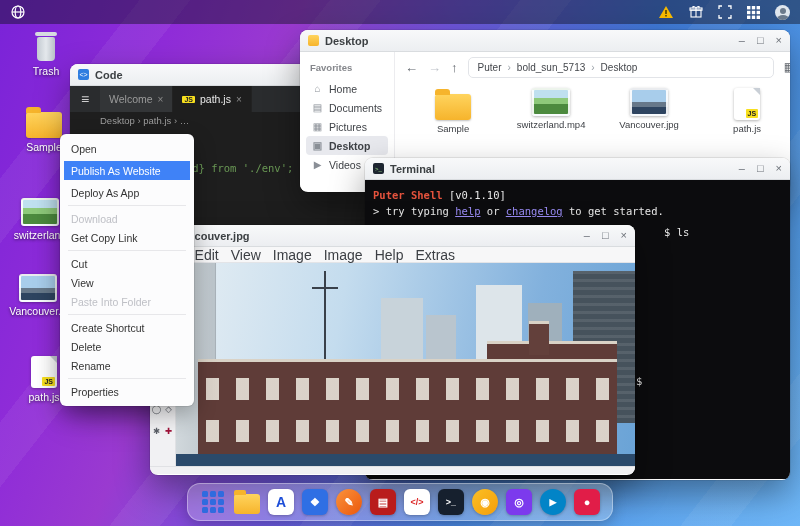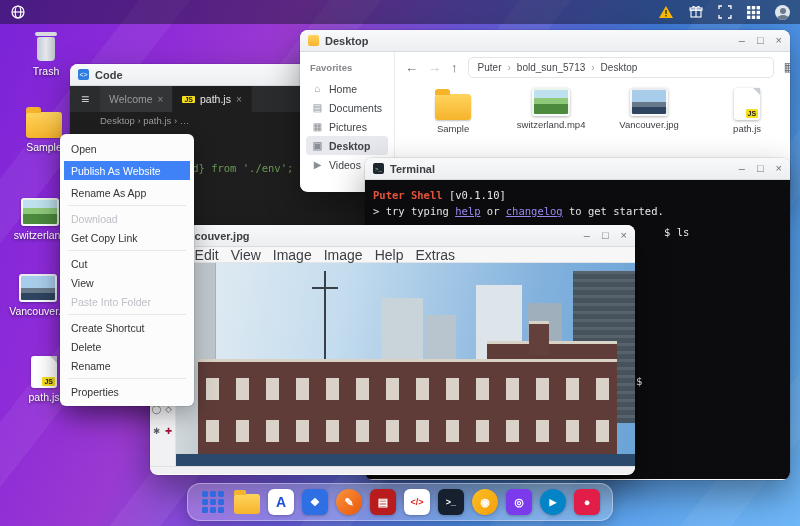--- a/index.html
+++ b/index.html
@@ -406,21 +406,21 @@
         <div class="ph-brick"></div>
         <div class="ph-water"></div>
       </div>
     </div>
     <div class="statusbar"></div>
   </div>
 
   <div class="ctxmenu">
     <div class="cm-item">Open</div>
     <div class="cm-item hl">Publish As Website</div>
-    <div class="cm-item">Rename As App</div>
+    <div class="cm-item">Deploy As App</div>
     <div class="cm-sep"></div>
     <div class="cm-item dis">Download</div>
     <div class="cm-item">Get Copy Link</div>
     <div class="cm-sep"></div>
     <div class="cm-item">Cut</div>
     <div class="cm-item">View</div>
     <div class="cm-item dis">Paste Into Folder</div>
     <div class="cm-sep"></div>
     <div class="cm-item">Create Shortcut</div>
     <div class="cm-item">Delete</div>

